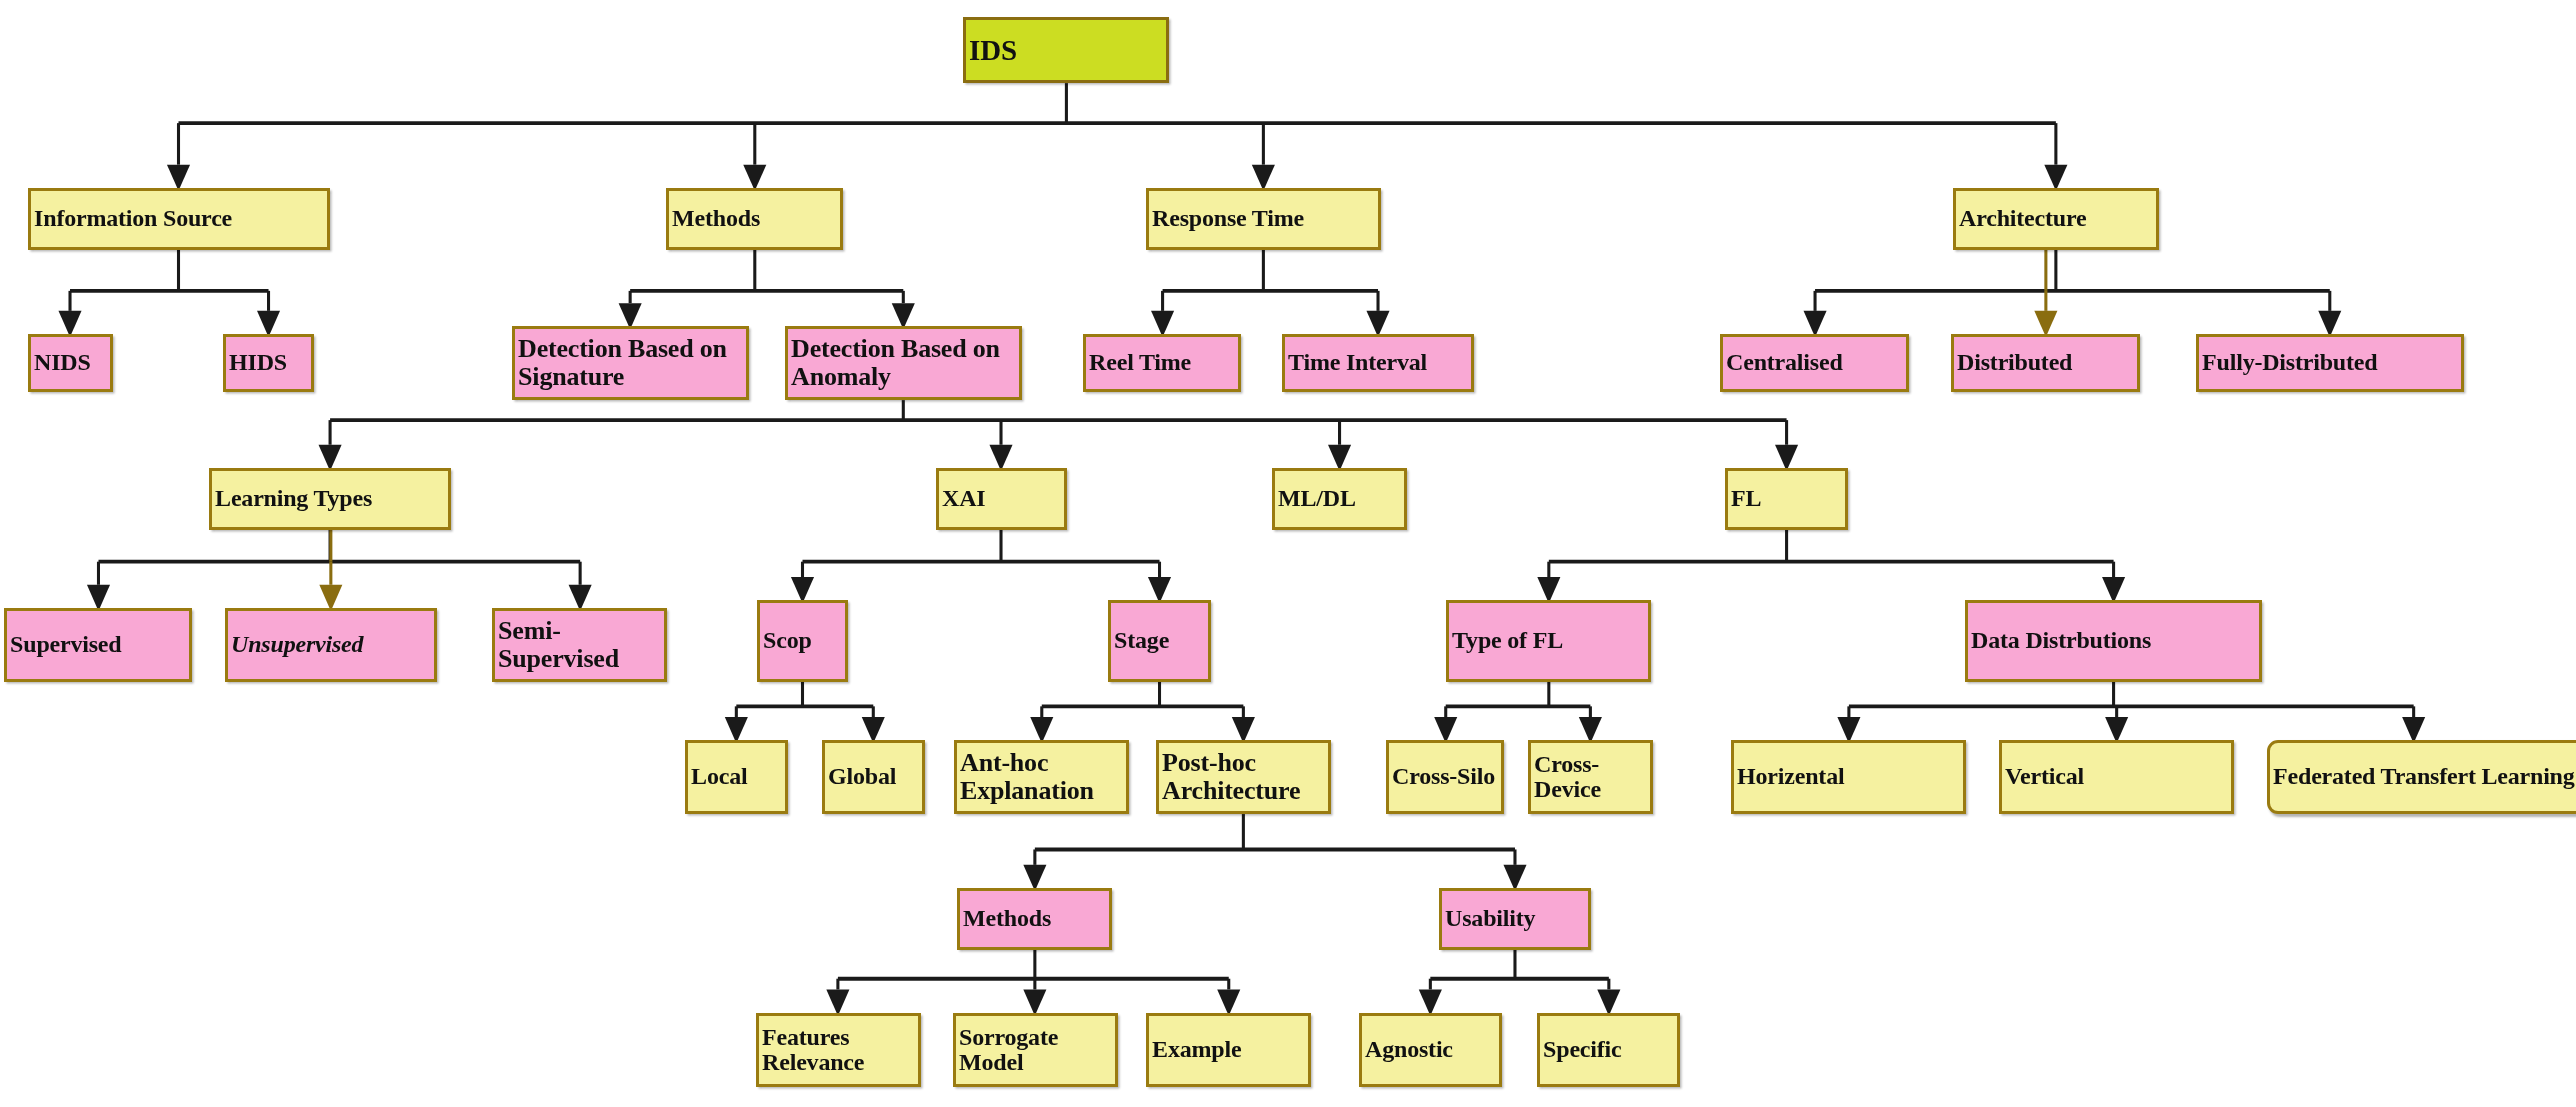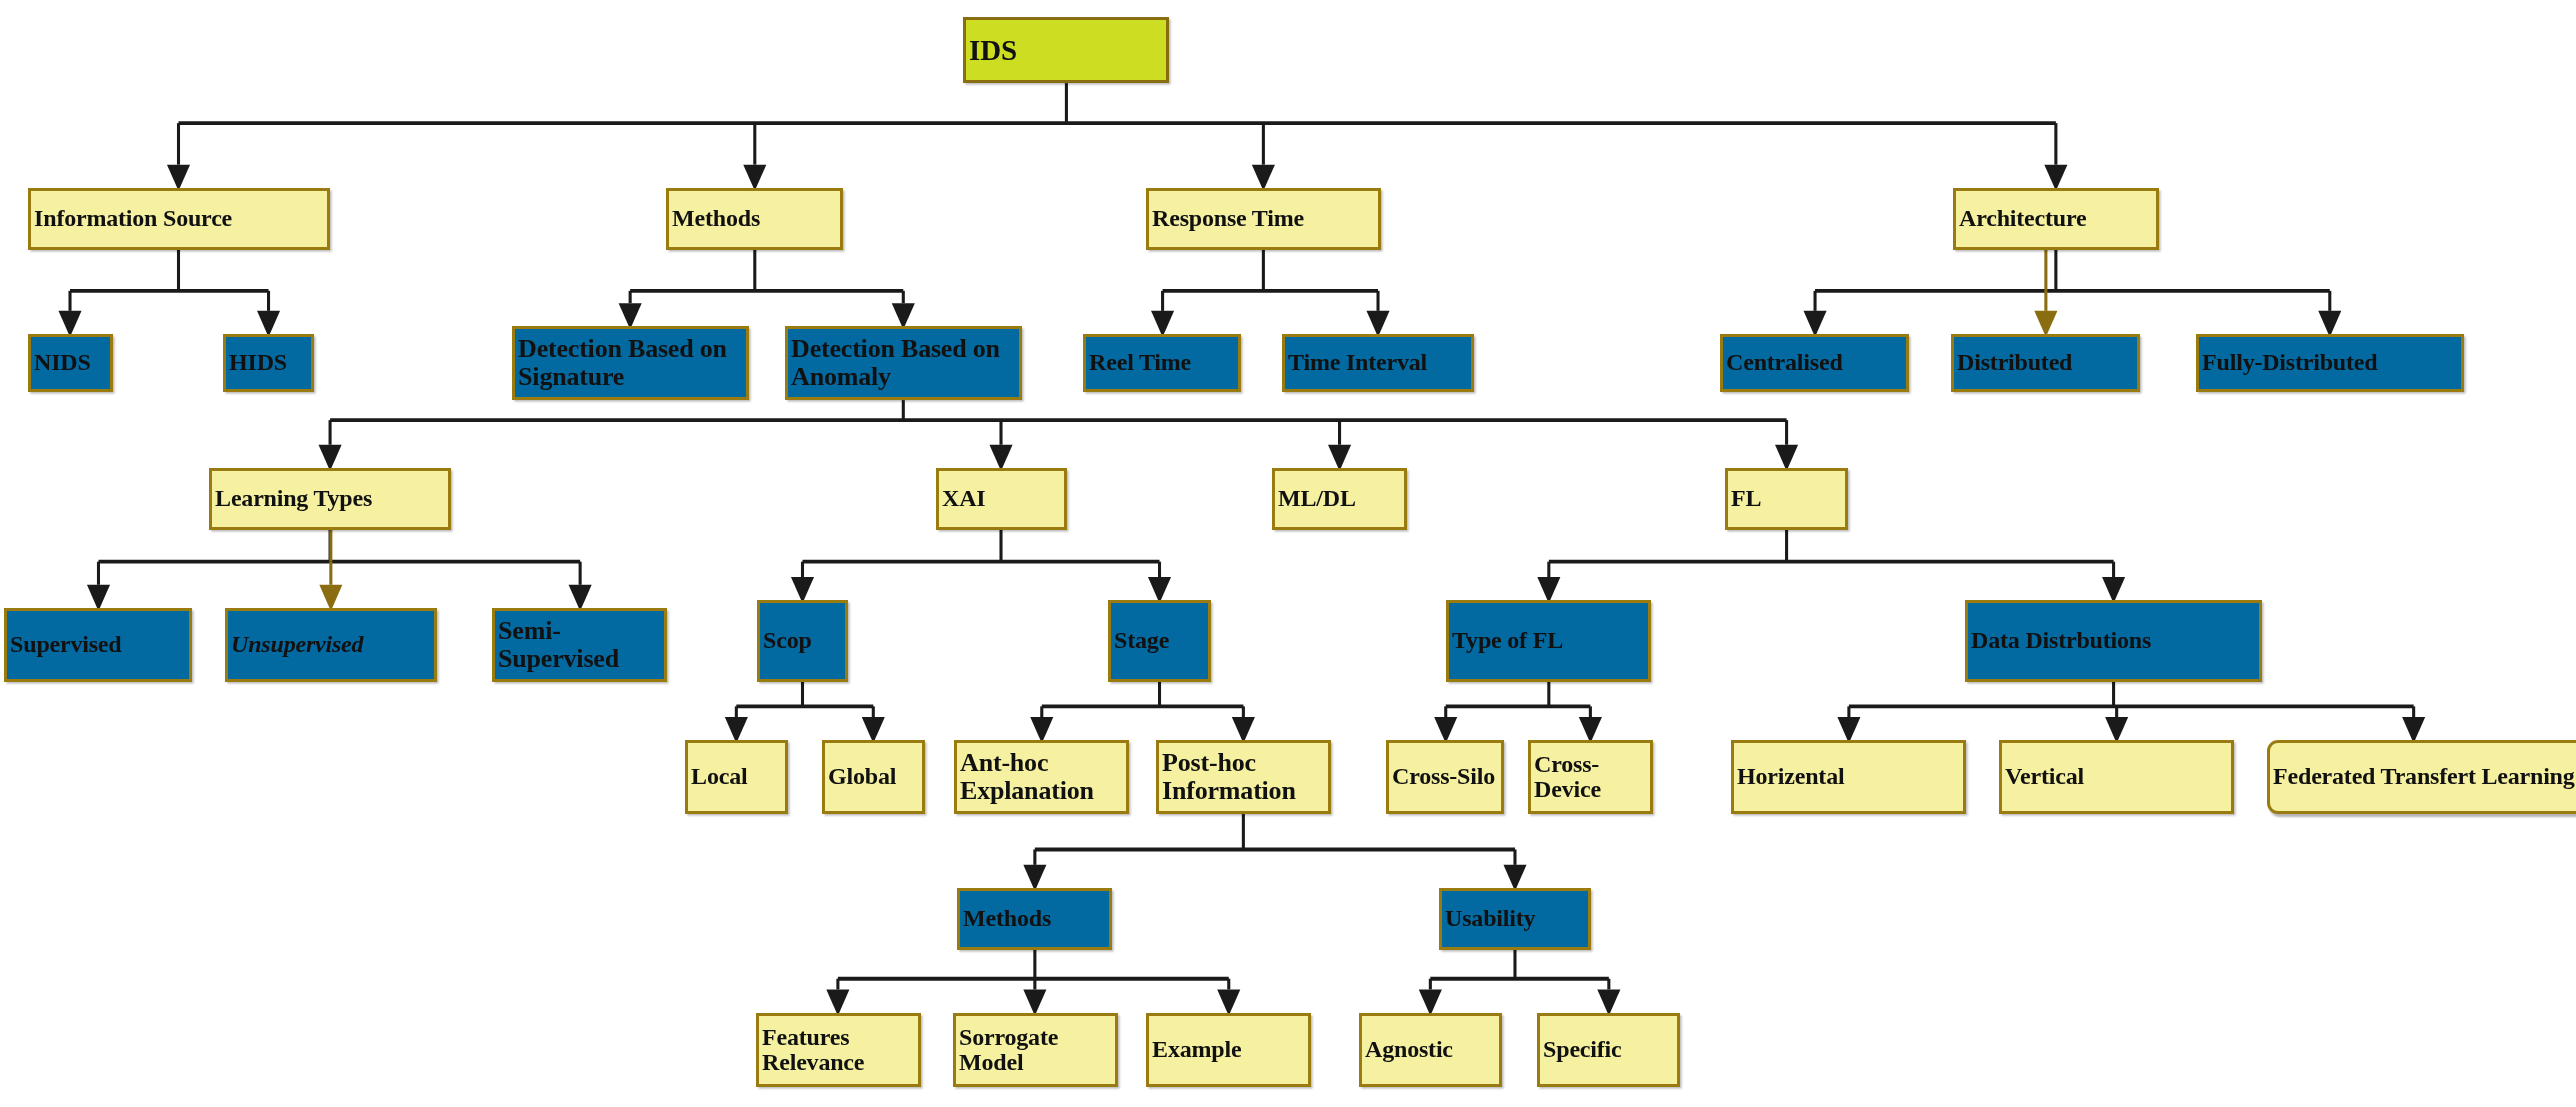--- a/index.html
+++ b/index.html
@@ -23,21 +23,21 @@
     box-shadow:2.3px 2.3px 2.3px rgba(0,0,0,0.30);
     z-index:5;
     padding:0 3.1px;
     letter-spacing:-0.2px;
   }
   .node span{display:block;width:100%;}
 
   
   .fill-root{background:#ccdd22;border-color:#8a6d10;}
   .fill-yellow{background:#f5f1a0;border-color:#9a7b10;}
-  .fill-grey{background:#0369a1;border-color:#9a7b10;}
+  .fill-grey{background:#f9a8d4;border-color:#9a7b10;}
 
   .fs-38{font-size:29px;}
   .fs-36{font-size:24px;}
   .fs-34{font-size:26px;}
 </style>
 </head>
 <body>
 
 <div id="canvas">
   <svg id="edges" viewBox="0 0 3348 1440">
@@ -235,21 +235,21 @@
       <div class="node fill-yellow fs-36" style="left: 685px; top: 740px; width: 103px; height: 74px;">
         <span>Local</span>
       </div>
       <div class="node fill-yellow fs-36" style="left: 822px; top: 740px; width: 103px; height: 74px;">
         <span>Global</span>
       </div>
       <div class="node fill-yellow fs-34" style="left: 954px; top: 740px; width: 175px; height: 74px;">
         <span>Ant-hoc Explanation</span>
       </div>
       <div class="node fill-yellow fs-34" style="left: 1156px; top: 740px; width: 175px; height: 74px;">
-        <span>Post-hoc Information</span>
+        <span>Post-hoc Architecture</span>
       </div>
       <div class="node fill-yellow fs-36" style="left: 1386px; top: 740px; width: 118px; height: 74px;">
         <span>Cross-Silo</span>
       </div>
       <div class="node fill-yellow fs-36" style="left: 1528px; top: 740px; width: 125px; height: 74px;">
         <span>Cross-Device</span>
       </div>
       <div class="node fill-yellow fs-36" style="left: 1731px; top: 740px; width: 235px; height: 74px;">
         <span>Horizental</span>
       </div>

